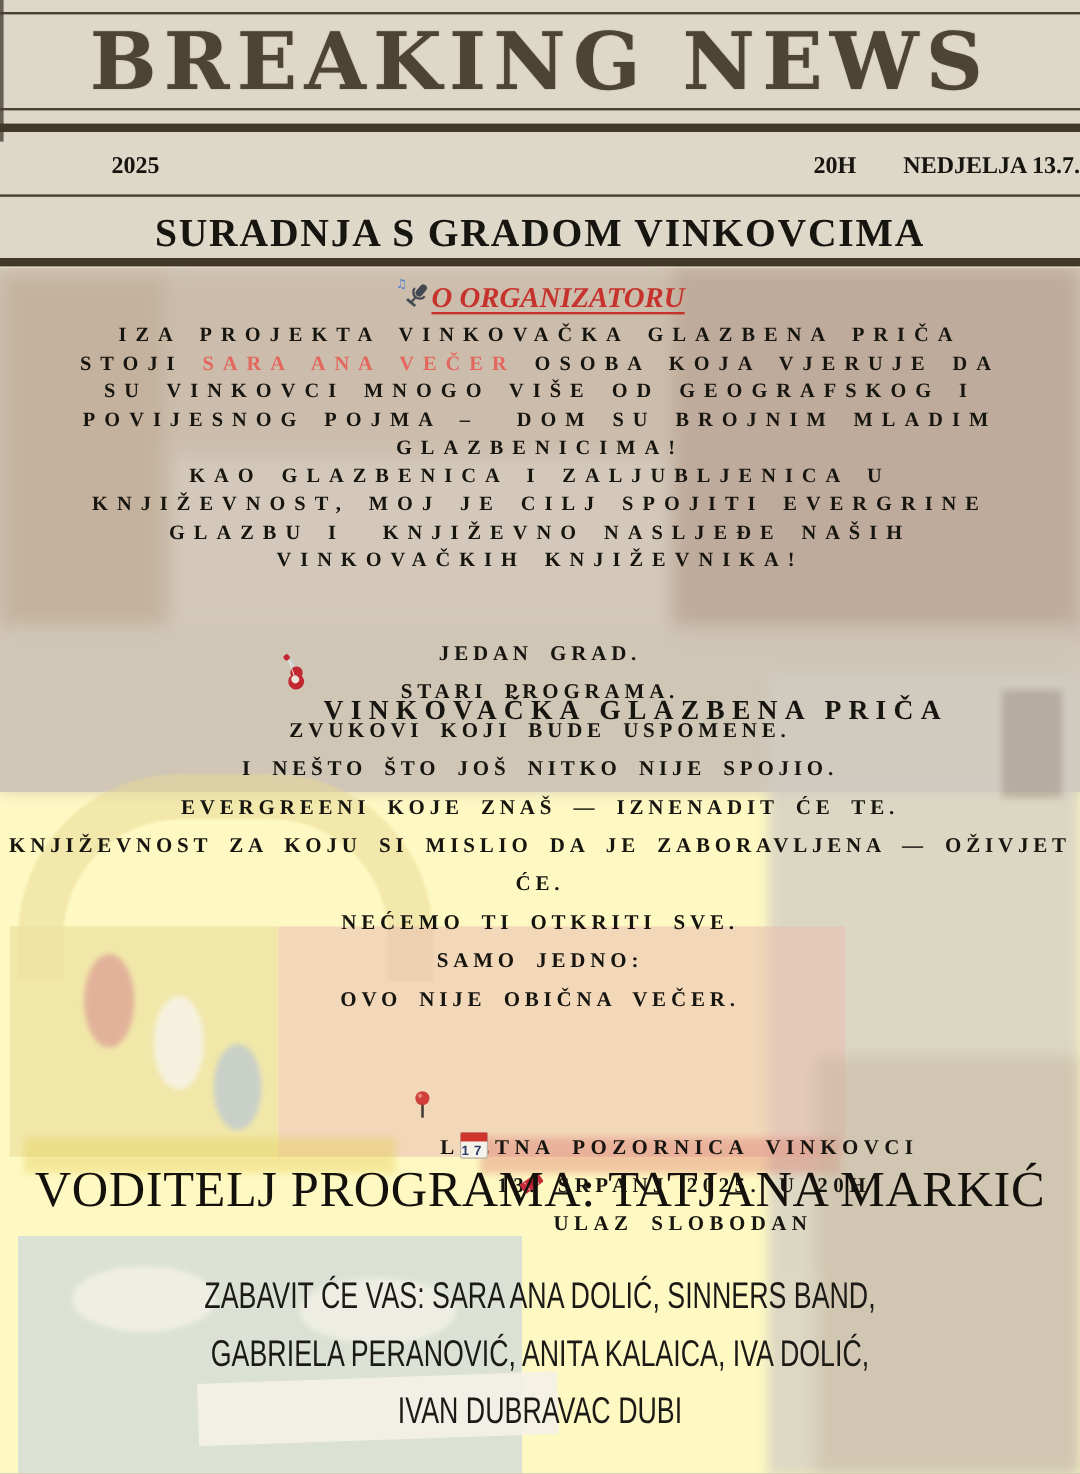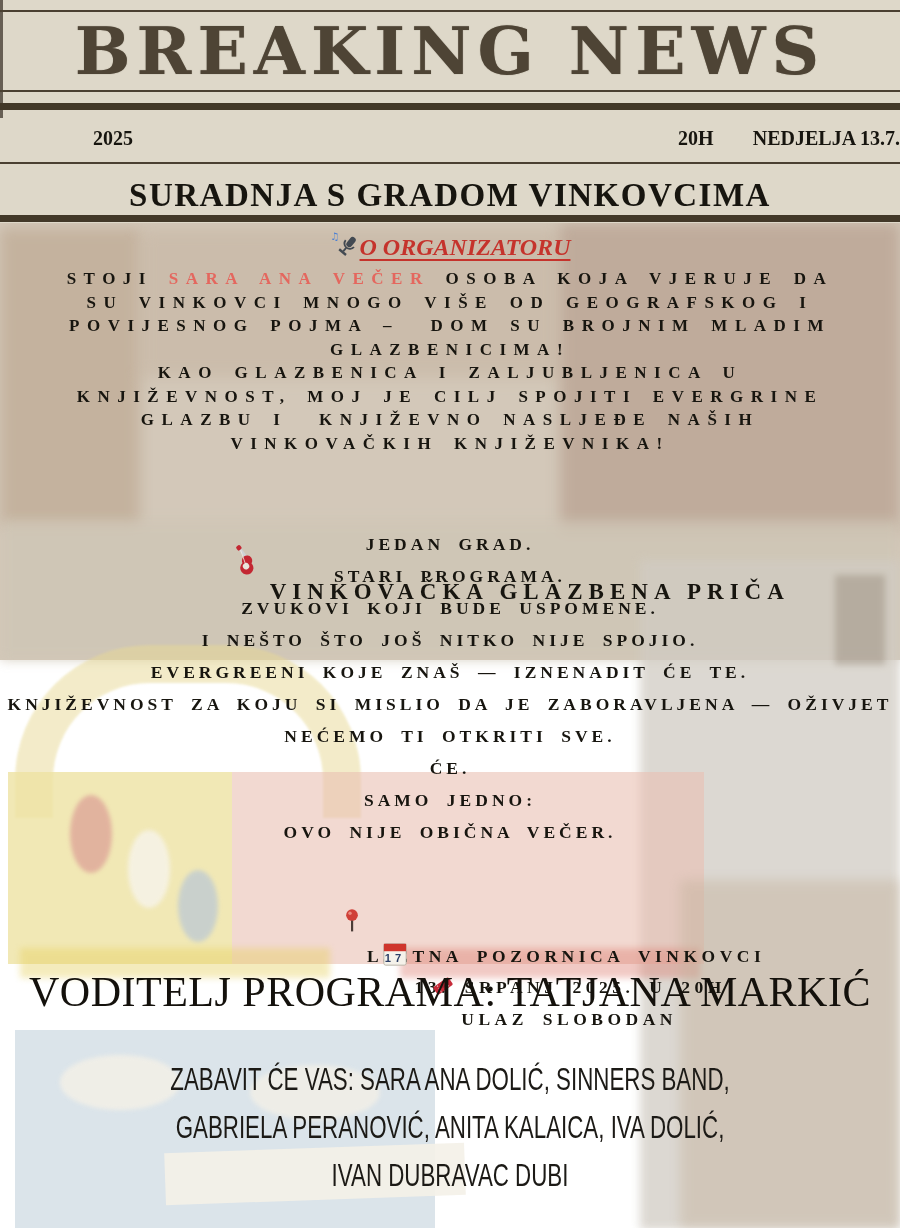--- a/index.html
+++ b/index.html
@@ -1,18 +1,18 @@
 <!DOCTYPE html>
 <html><head>
 <meta charset="utf-8">
 <style>
   html,body{margin:0;padding:0;background:#b9b2a4;}
   .poster{
     position:relative;width:900px;height:1228px;overflow:hidden;
-    background:#ffffff;font-family:"Liberation Serif",serif;color:#17150f;
+    background:#fef9c3;font-family:"Liberation Serif",serif;color:#17150f;
   }
   .bg-shape{position:absolute;pointer-events:none;}
   
   .header-bg{position:absolute;top:0;left:0;right:0;height:223px;background:#ded8c9;}
   .rule{position:absolute;left:0;right:0;background:#4a4031;}
   .rule.thin{height:2px;}
   .rule.thick{height:7px;background:#423828;}
   .edge-left{position:absolute;left:0;top:0;width:3px;height:118px;background:#3f372c;opacity:.75;}
   .masthead{
     position:absolute;top:8px;left:0;right:0;text-align:center;
@@ -104,20 +104,21 @@
         <g transform="rotate(40 18 17)">
           <rect x="15.5" y="5" width="6.5" height="12" rx="3.2" fill="#434a52"></rect>
           <path d="M13 13 a5.7 5.7 0 0 0 11.5 0" stroke="#434a52" stroke-width="2" fill="none"></path>
           <line x1="18.7" y1="19" x2="18.7" y2="24" stroke="#434a52" stroke-width="2"></line>
           <line x1="14" y1="25" x2="23.5" y2="25" stroke="#434a52" stroke-width="2.5"></line>
         </g>
       </svg>
     </span><span class="txt">O ORGANIZATORU</span>
   </div>
   <div class="intro">
+    <div class="line">IZA PROJEKTA VINKOVAČKA GLAZBENA PRIČA</div>
     <div class="line"><span>STOJI </span><span class="name-red">SARA ANA VEČER </span><span>OSOBA KOJA VJERUJE DA</span></div>
     <div class="line">SU VINKOVCI MNOGO VIŠE OD GEOGRAFSKOG I</div>
     <div class="line">POVIJESNOG POJMA –  DOM SU BROJNIM MLADIM</div>
     <div class="line">GLAZBENICIMA!</div>
     <div class="line">KAO GLAZBENICA I ZALJUBLJENICA U</div>
     <div class="line">KNJIŽEVNOST, MOJ JE CILJ SPOJITI EVERGRINE</div>
     <div class="line">GLAZBU I  KNJIŽEVNO NASLJEĐE NAŠIH</div>
     <div class="line">VINKOVAČKIH KNJIŽEVNIKA!</div>
   </div>
 
@@ -136,22 +137,22 @@
     </span><span>VINKOVAČKA GLAZBENA PRIČA</span>
   </div>
 
   <div class="story">
     <div class="line">JEDAN GRAD.</div>
     <div class="line">STARI PROGRAMA.</div>
     <div class="line">ZVUKOVI KOJI BUDE USPOMENE.</div>
     <div class="line">I NEŠTO ŠTO JOŠ NITKO NIJE SPOJIO.</div>
     <div class="line">EVERGREENI KOJE ZNAŠ — IZNENADIT ĆE TE.</div>
     <div class="line">KNJIŽEVNOST ZA KOJU SI MISLIO DA JE ZABORAVLJENA — OŽIVJET</div>
+    <div class="line">ĆE.</div>
     <div class="line">NEĆEMO TI OTKRITI SVE.</div>
-    <div class="line">ĆE.</div>
     <div class="line">SAMO JEDNO:</div>
     <div class="line">OVO NIJE OBIČNA VEČER.</div>
   </div>
 
   <div class="events">
     <div class="row">
       <span class="icon" style="vertical-align:-6px;">
         <svg width="18" height="27" viewBox="0 0 20 30">
           <circle cx="10" cy="8" r="6.5" fill="#d04038"></circle>
           <circle cx="7.8" cy="5.8" r="1.9" fill="#e98b80"></circle>

